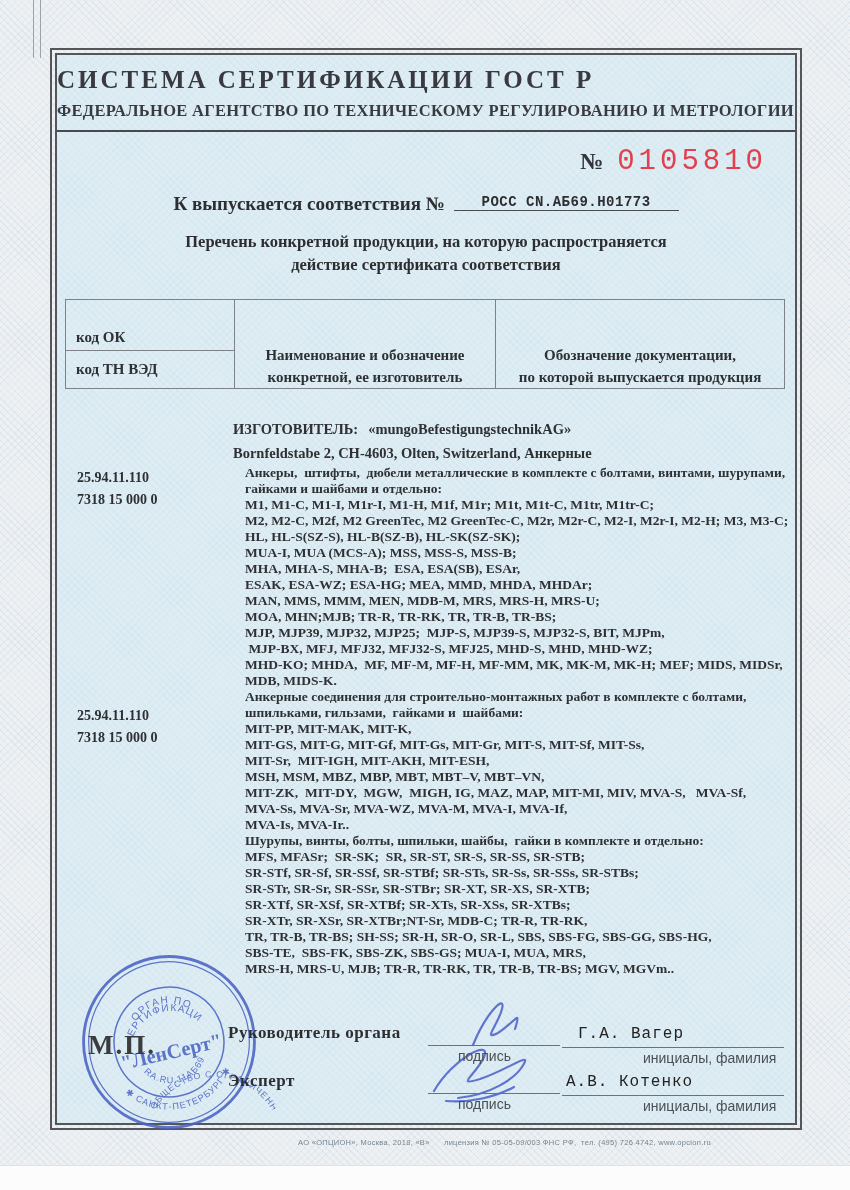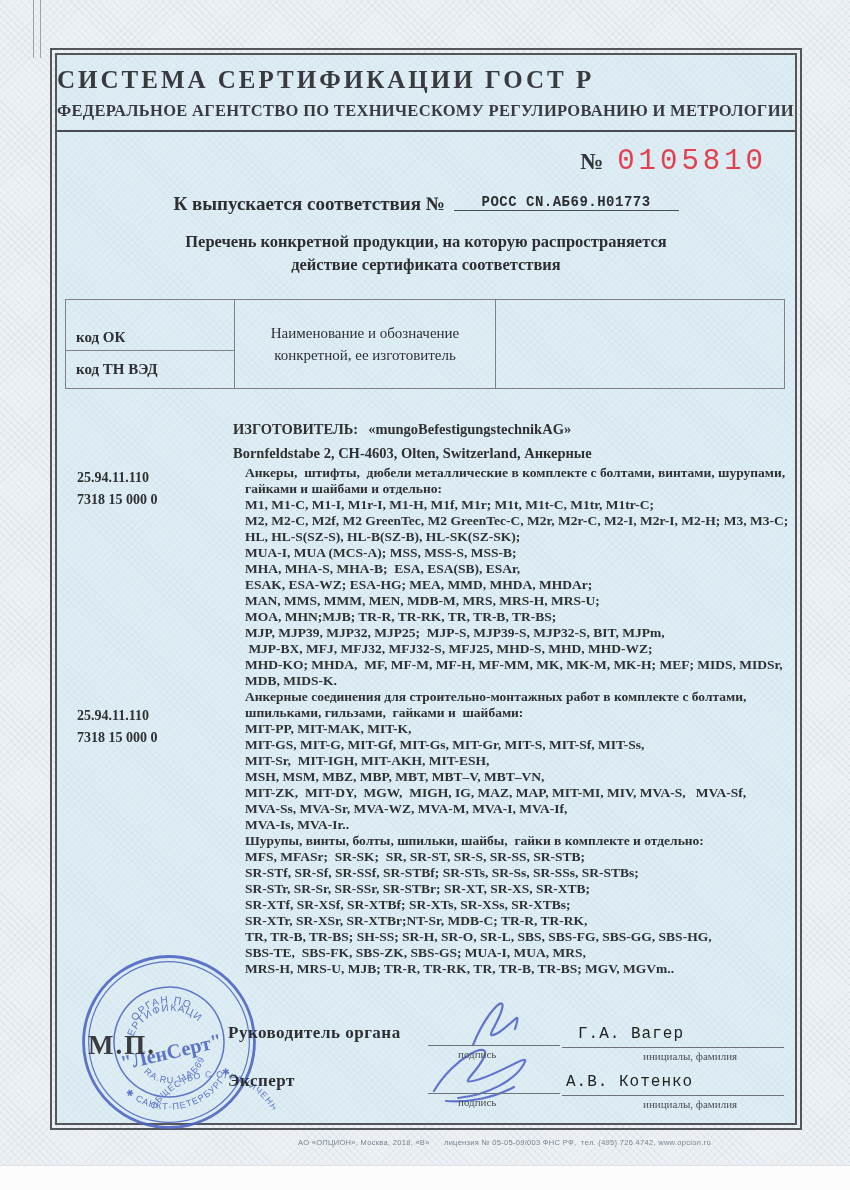--- a/index.html
+++ b/index.html
@@ -34,36 +34,36 @@
     position:relative;top:-4px;margin-left:4px;}
 
   .purpose{text-align:center;font-weight:bold;font-size:16.5px;line-height:23px;margin-top:15px;color:#2d2e32;}
 
   .doc-table{position:absolute;left:8px;right:10px;top:244px;height:88px;border:1px solid #7e8287;display:flex;}
   .tcol1{width:168px;border-right:1px solid #7e8287;display:flex;flex-direction:column;}
   .tc1a{height:46px;border-bottom:1px solid #7e8287;display:flex;align-items:flex-end;padding:0 0 4px 10px;
     font-weight:bold;font-size:15px;}
   .tc1b{flex:1;display:flex;align-items:center;padding-left:10px;font-weight:bold;font-size:15px;}
   .tcol2{width:260px;border-right:1px solid #7e8287;}
-  .tcol2,.tcol3{display:flex;align-items:center;justify-content:center;text-align:center;
-    font-weight:normal;font-size:15px;line-height:22px;}
+  .tcol2,.tcol3{display:flex;align-items:flex-end;justify-content:center;text-align:center;
+    font-weight:bold;font-size:15px;line-height:22px;}
   .tcol3{flex:1;}
 
   .main{position:absolute;left:8px;right:6px;top:352px;}
   .manufacturer{margin-left:168px;font-weight:bold;font-size:14.5px;line-height:24px;margin-top:10px;}
   .manufacturer .mf-label{margin-right:10px;}
   .prod-row{display:flex;}
   .prod-codes{width:168px;flex-shrink:0;padding:2px 0 0 12px;font-weight:bold;font-size:14px;line-height:22px;}
   .prod-row2 .prod-codes{padding-top:16px;}
   .prod-lines{flex:1;font-weight:bold;font-size:13.5px;line-height:16px;white-space:pre;}
 
   .signatures{position:absolute;left:58px;right:58px;top:1015px;height:104px;font-size:0;}
   .sig-role{position:absolute;font-weight:bold;font-size:17px;letter-spacing:.5px;color:#2d2e32;white-space:nowrap;}
   .sig-line{position:absolute;border-bottom:1px solid #6d7178;}
-  .sig-caption{position:absolute;font-family:Liberation Serif, serif;font-size:11px;color:#4c4f55;}
+  .sig-caption{position:absolute;font-family:Liberation Sans, sans-serif;font-size:14px;color:#4c4f55;}
   .sig-name{position:absolute;font-family:"Liberation Mono",monospace;font-size:16px;letter-spacing:1px;color:#222;white-space:nowrap;}
   .mp-note{position:absolute;left:88px;top:1030px;font-size:27px;letter-spacing:2px;color:#3b3c40;font-weight:bold;}
 
   .stamp{position:absolute;left:80px;top:953px;width:178px;height:178px;transform:rotate(-13deg);opacity:.88;}
   .sig-scribble{position:absolute;left:418px;top:983px;width:190px;height:125px;}
 
   .footer{position:absolute;left:298px;top:1138px;font-family:"Liberation Sans",sans-serif;
     font-size:7.5px;letter-spacing:.3px;color:#76838f;white-space:pre;}
 </style>
 </head>
@@ -99,20 +99,26 @@
 
       <div class="doc-table">
         <div class="tcol1">
           <div class="tc1a">код ОК</div>
           <div class="tc1b">код ТН ВЭД</div>
         </div>
         <div class="tcol2">
           <div>
             <div>Наименование и обозначение</div>
             <div>конкретной, ее изготовитель</div>
+          </div>
+        </div>
+        <div class="tcol3">
+          <div>
+            <div>Обозначение документации,</div>
+            <div>по которой выпускается продукция</div>
           </div>
         </div>
       </div>
 
       <div class="main">
         <div class="manufacturer">
           <div>
             <span class="mf-label">ИЗГОТОВИТЕЛЬ:</span><span>«mungoBefestigungstechnikAG»</span>
           </div>
           <div>Bornfeldstabe 2, CH-4603, Olten, Switzerland, Анкерные</div>

